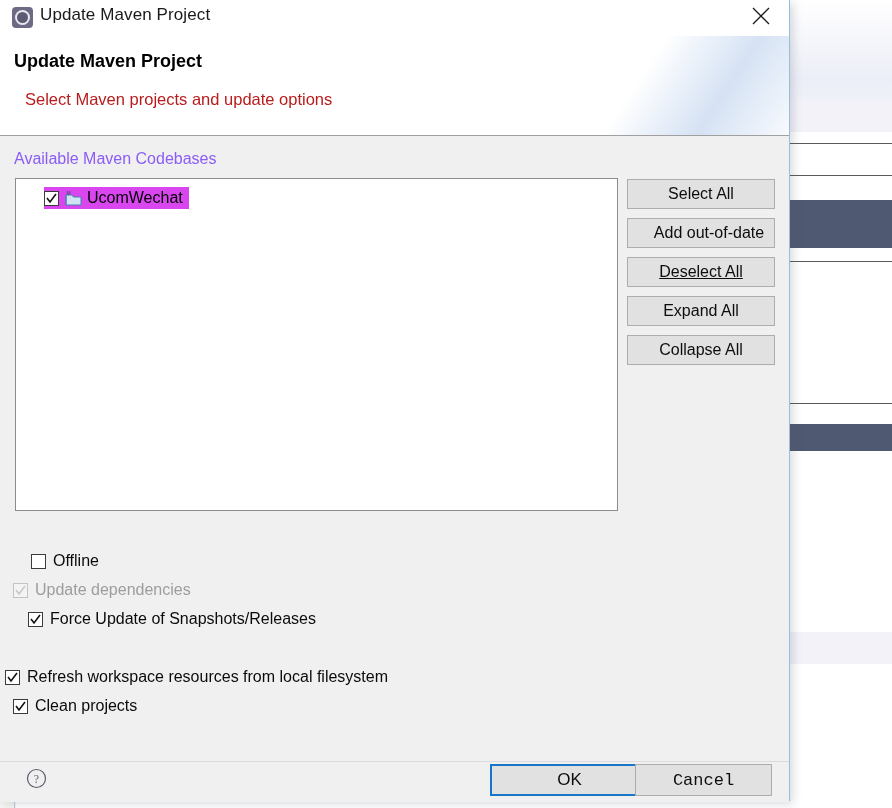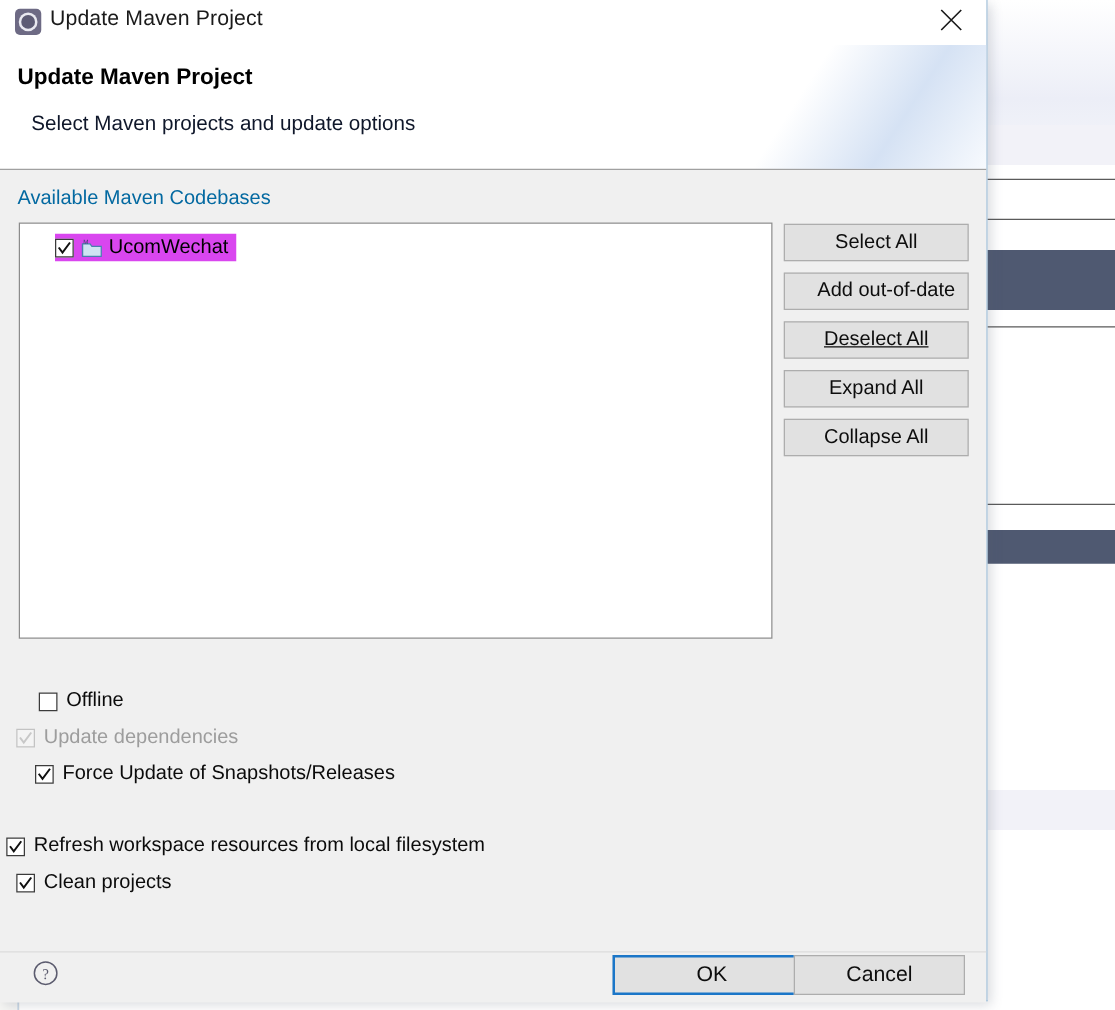--- a/index.html
+++ b/index.html
@@ -135,34 +135,34 @@
     position: absolute;
     left: 14px; top: 15px;
     font-size: 18px;
     font-weight: bold;
     color: #000000;
   }
   #header-subtitle {
     position: absolute;
     left: 25px; top: 54px;
     font-size: 16.5px;
-    color: #0f172a;
+    color: #b91c1c;
   }
 
   
   #body {
     position: relative;
     height: 625px;
     background: #f0f0f0;
   }
   #codebases-label {
     position: absolute;
     left: 14px; top: 14px;
     font-size: 16px;
-    color: #0369a1;
+    color: #8b5cf6;
   }
 
   #tree-box {
     position: absolute;
     left: 15px; top: 42px;
     width: 603px; height: 333px;
     background: #ffffff;
     border: 1px solid #8c8c8c;
     box-sizing: border-box;
     overflow: hidden;
@@ -269,21 +269,21 @@
     position: absolute;
     left: 635px; top: 2px;
     width: 137px; height: 32px;
     background: #e1e1e1;
     border: 1px solid #adadad;
     box-sizing: border-box;
     font-size: 17px;
     color: #0d0d0d;
     display: flex; align-items: center; justify-content: center;
     cursor: pointer;
-    font-family: Liberation Sans, sans-serif;
+    font-family: Liberation Mono, monospace;
   }
 </style>
 </head>
 <body>
 
 <div id="backdrop">
   <div class="bg-tint" style="top:0px;height:132px;"></div>
   <div class="bg-soft" style="top:100px;height:32px;"></div>
   <div class="bg-line" style="top:143px;"></div>
   <div class="bg-line" style="top:175px;"></div>

